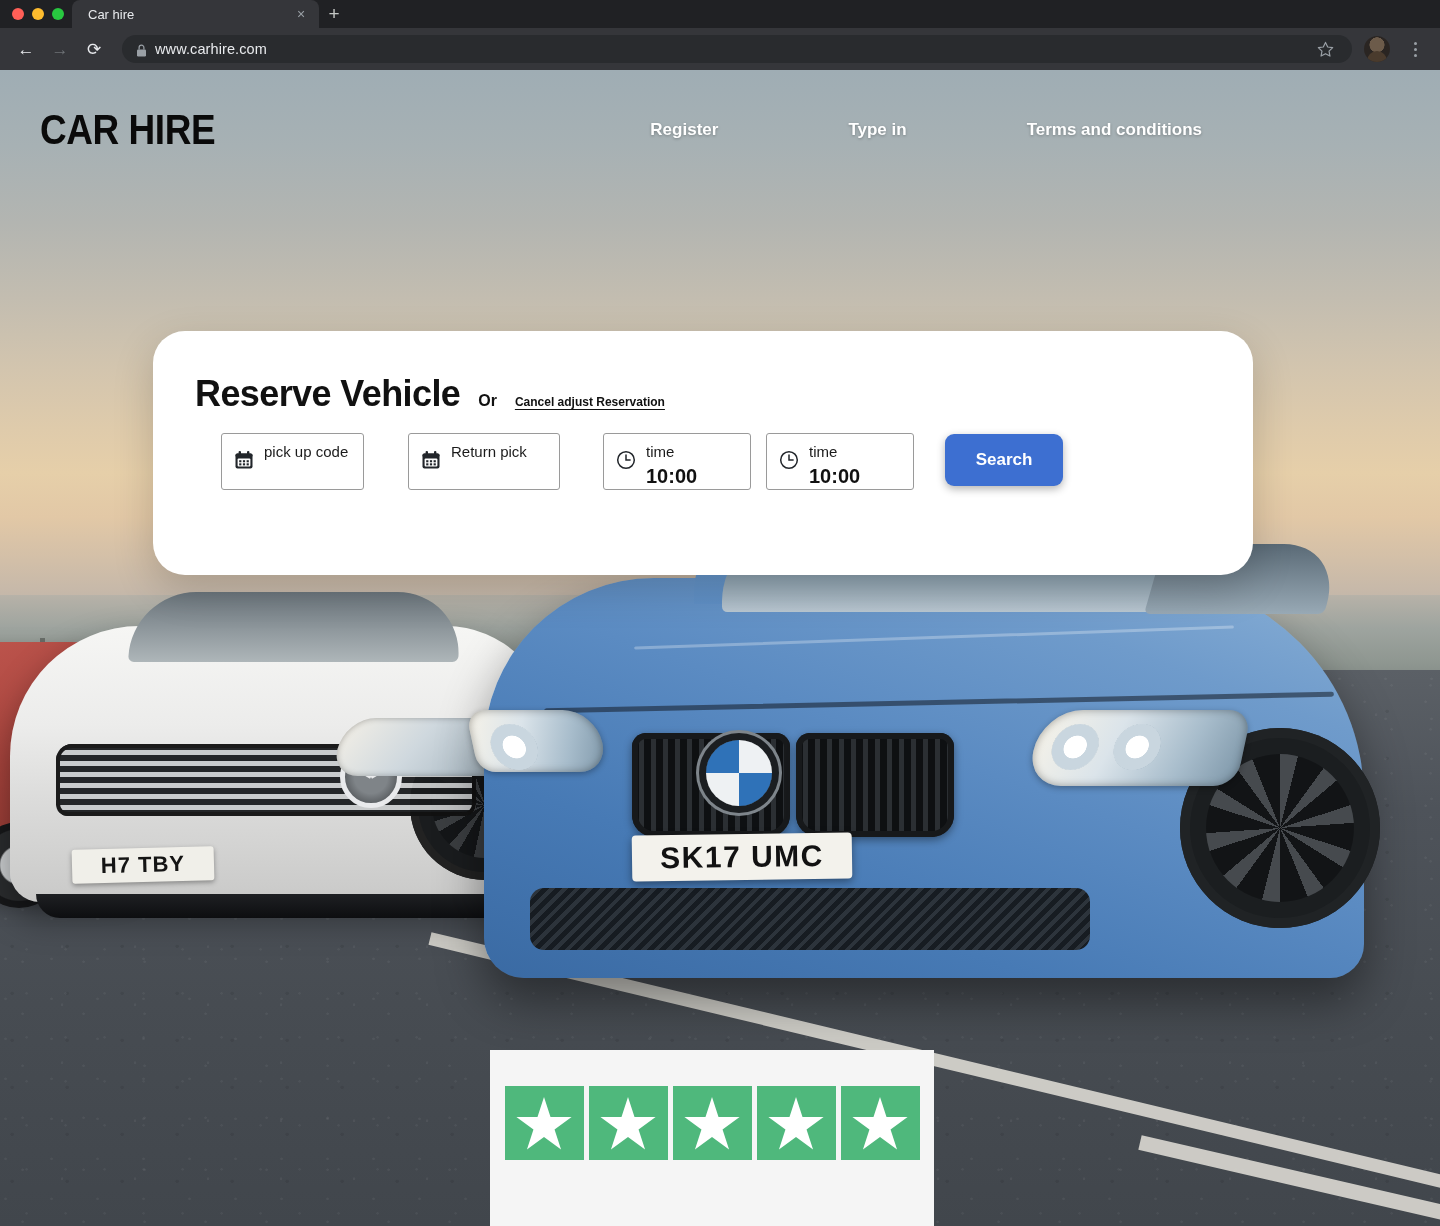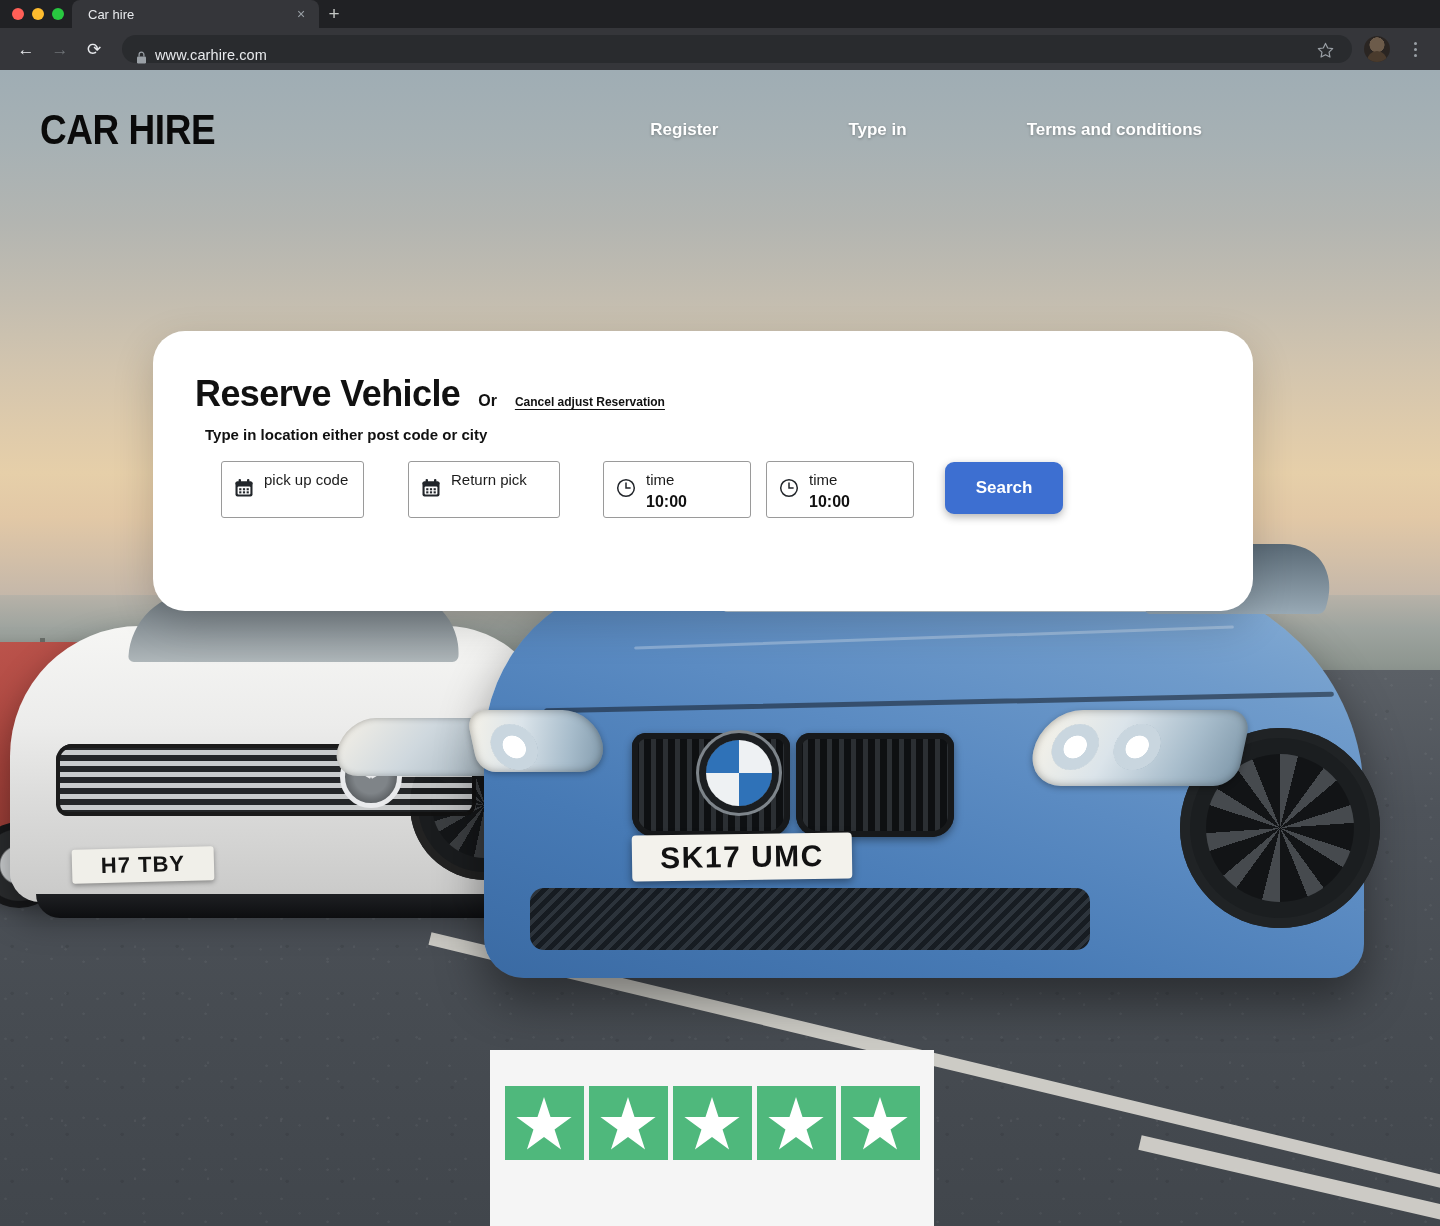--- a/index.html
+++ b/index.html
@@ -58,21 +58,21 @@
   .navbtn {
     width: 28px; height: 28px; flex: 0 0 28px;
     display: flex; align-items: center; justify-content: center;
     color: #e8eaed; font-size: 17px; line-height: 1;
     border-radius: 50%;
   }
   .navbtn.disabled { color: #6e7276; }
   .omnibox {
     flex: 1; height: 28px; margin-left: 8px;
     background: #292b2e; border-radius: 14px;
-    display: flex; align-items: flex-end; gap: 8px;
+    display: flex; align-items: center; gap: 8px;
     padding: 0 14px;
   }
   .lock-ico { width: 11px; height: 13px; flex: 0 0 11px; }
   .url { color: #e8eaed; font-size: 14.5px; letter-spacing: .1px; }
   .omni-right { display: flex; align-items: center; gap: 2px; margin-left: auto; }
   .star-btn { width: 26px; height: 26px; display:flex; align-items:center; justify-content:center; }
   .avatar-btn {
     width: 26px; height: 26px; border-radius: 50%;
     background: radial-gradient(circle at 50% 34%, #6c5b4a 0 34%, #2a2522 36% 100%);
     margin-left: 6px; flex: 0 0 26px;
@@ -337,21 +337,21 @@
     text-decoration: none; text-shadow: 0 1px 3px rgba(0,0,0,.28);
     white-space: nowrap;
   }
   .nav .sp1 { width: 130px; }
   .nav .sp2 { width: 120px; }
   .nav-tail { width: 198px; }
 
   
   .card {
     position: absolute; left: 153px; top: 261px;
-    width: 1100px; height: 280px;
+    width: 1100px; height: 244px;
     background: #fff; border-radius: 32px;
     box-shadow: 0 14px 40px rgba(0,0,0,.18);
     padding: 42px 44px 0 42px;
     z-index: 7;
   }
   .card-head { display: flex; align-items: baseline; gap: 18px; }
   .card-title {
     font-size: 36px; font-weight: 700; color: #111; letter-spacing: -.6px;
   }
   .or-text { font-size: 16px; font-weight: 700; color: #111; }
@@ -379,21 +379,21 @@
     height: 57px; border: 1.3px solid #9a9a9a; border-radius: 3px;
     background: #fff; display: flex; align-items: flex-start;
     padding: 9px 12px 0 12px; gap: 10px;
   }
   .fb-date { width: 143px; }
   .fb-ret  { width: 152px; }
   .fb-time { width: 148px; }
   .fb-icon { width: 20px; height: 20px; flex: 0 0 20px; margin-top: 7px; }
   .fb-body { display: flex; flex-direction: column; }
   .fb-label { font-size: 15px; color: #1b1b1b; line-height: 1.15; }
-  .fb-value { font-size: 16px; font-weight: 700; color: #111; margin-top: 5px; }
+  .fb-value { font-size: 20px; font-weight: 700; color: #111; margin-top: 5px; }
 
   .gap-a { width: 26px; } .gap-b { width: 44px; }
   .gap-c { width: 43px; } .gap-d { width: 15px; }
   .gap-e { width: 31px; }
 
   .search-btn {
     width: 118px; height: 52px; margin-top: 1px;
     background: #3d6fd1; color: #fff;
     border: none; border-radius: 9px;
     font-family: "Liberation Sans", sans-serif;
@@ -532,21 +532,20 @@
         <span class="nav-tail"></span>
       </nav>
     </div>
 
     <div class="card">
       <div class="card-head">
         <h1 class="card-title">Reserve Vehicle</h1>
         <span class="or-text">Or</span>
         <a class="cancel-link" href="#">Cancel adjust Reservation</a>
       </div>
-      <div class="card-sub">Type in location either post code or city</div>
 
       <div class="fields">
 
 
         <span class="gap-a"></span>
 
         <div class="field-box fb-date">
           <span class="fb-icon">
             <svg viewBox="0 0 20 20" width="20" height="20" aria-hidden="true">
               <rect x="1.5" y="3.4" width="17" height="15" rx="2" fill="#22262b"></rect>

